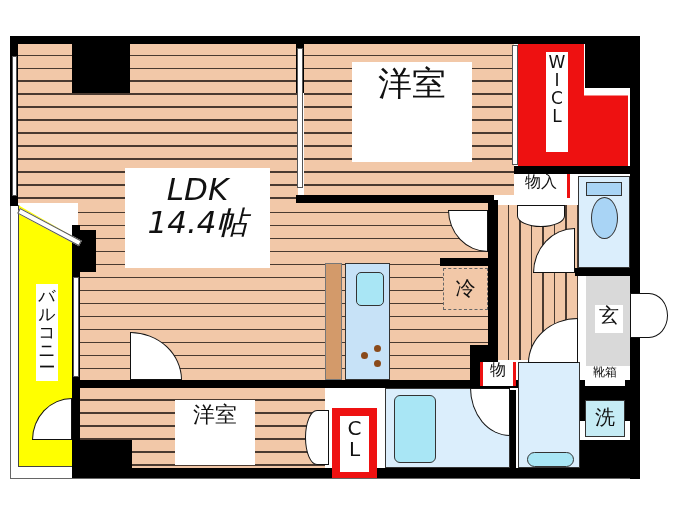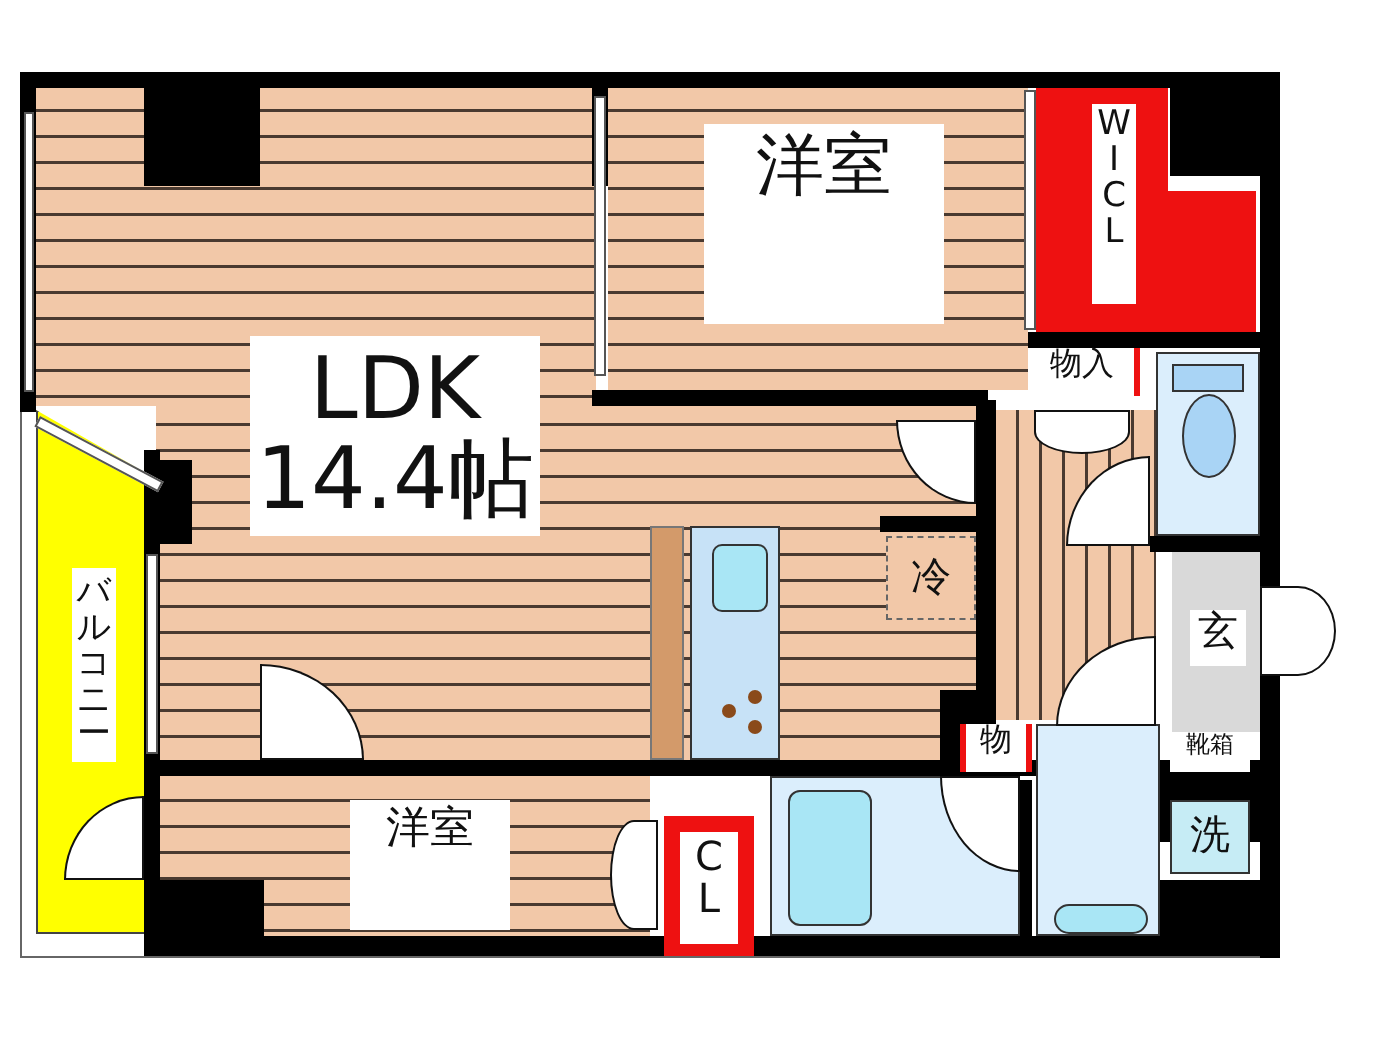--- a/index.html
+++ b/index.html
@@ -62,21 +62,21 @@
 <div class="wall" style="left:578px;top:440px;width:52px;height:30px;"></div>
 <div class="wall" style="left:508px;top:390px;width:8px;height:80px;"></div>
 <div class="wall" style="left:470px;top:345px;width:28px;height:40px;"></div>
 
 <div class="window" style="left:12px;top:56px;width:5px;height:140px;"></div>
 <div class="window" style="left:297px;top:48px;width:6px;height:140px;"></div>
 <div class="window" style="left:512px;top:45px;width:6px;height:120px;"></div>
 <div class="window" style="left:73px;top:277px;width:6px;height:100px;"></div>
 <div class="window" style="left:20px;top:208px;width:70px;height:6px;transform:rotate(28deg);transform-origin:left top;"></div>
 
-<div class="label" style="left:125px;top:168px;width:145px;height:95px;font-size:43px;padding-top:5px;">
+<div class="label" style="left:125px;top:168px;width:145px;height:95px;font-size:31px;padding-top:5px;font-style:italic;">
   <div>LDK</div>
   <div>14.4帖</div>
 </div>
 
 <div class="label" style="left:352px;top:62px;width:120px;height:96px;font-size:34px;padding-top:4px;">
   <div>洋室</div>
 </div>
 
 <div class="label" style="left:175px;top:400px;width:80px;height:62px;font-size:22px;padding-top:3px;">
   <div>洋室</div>

